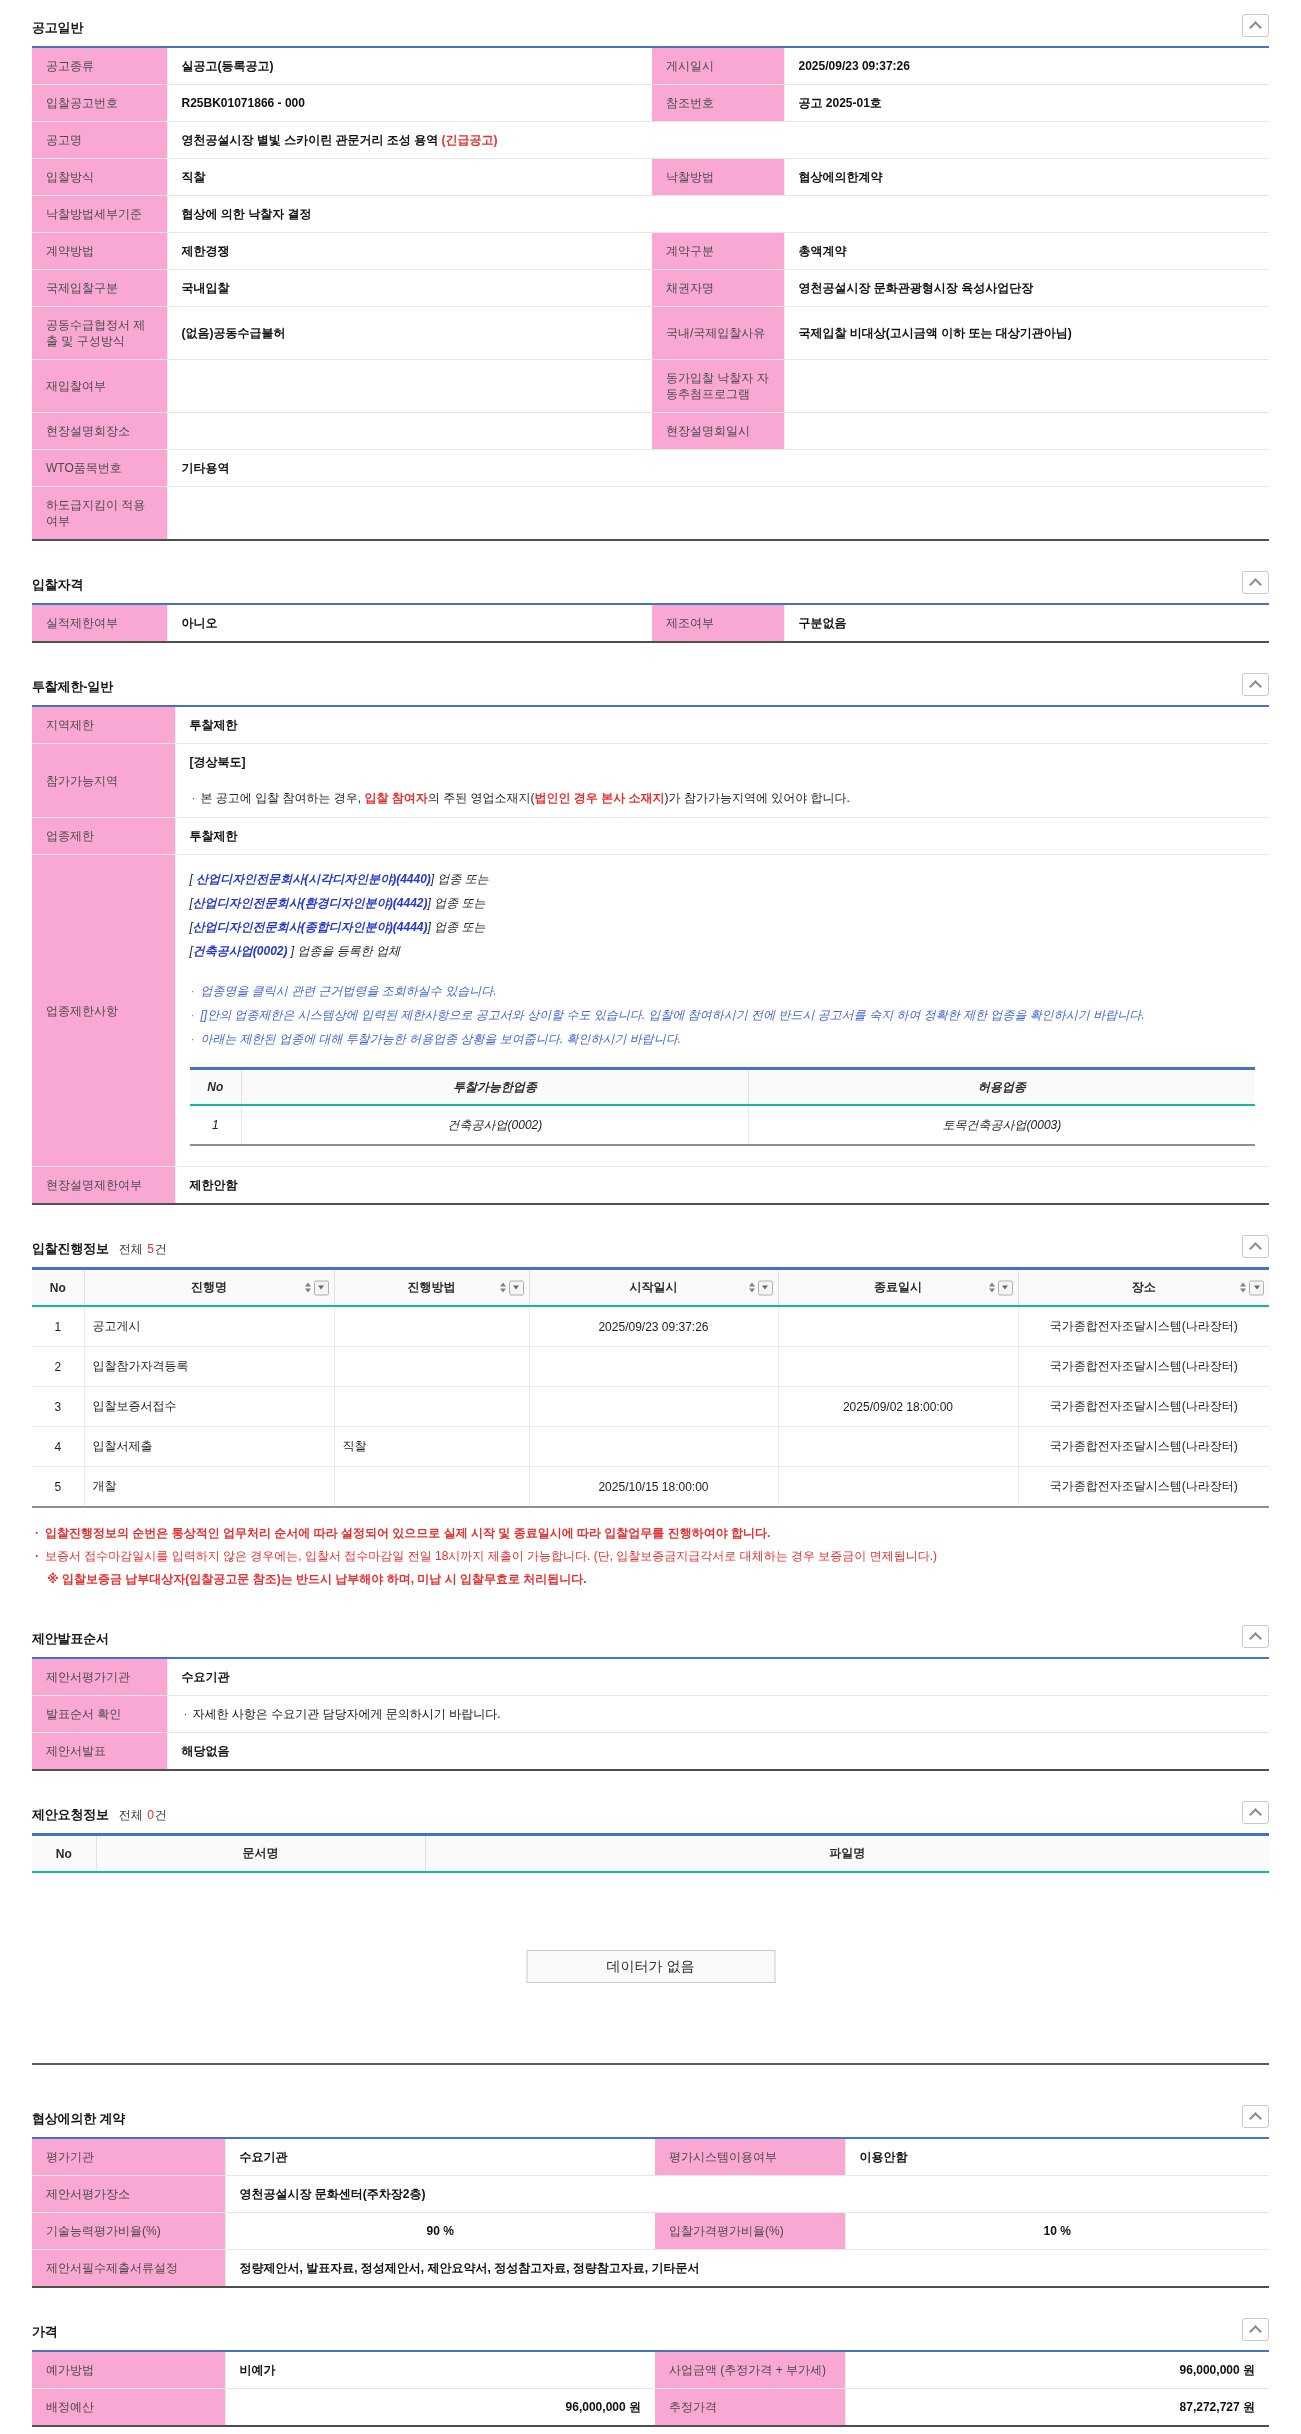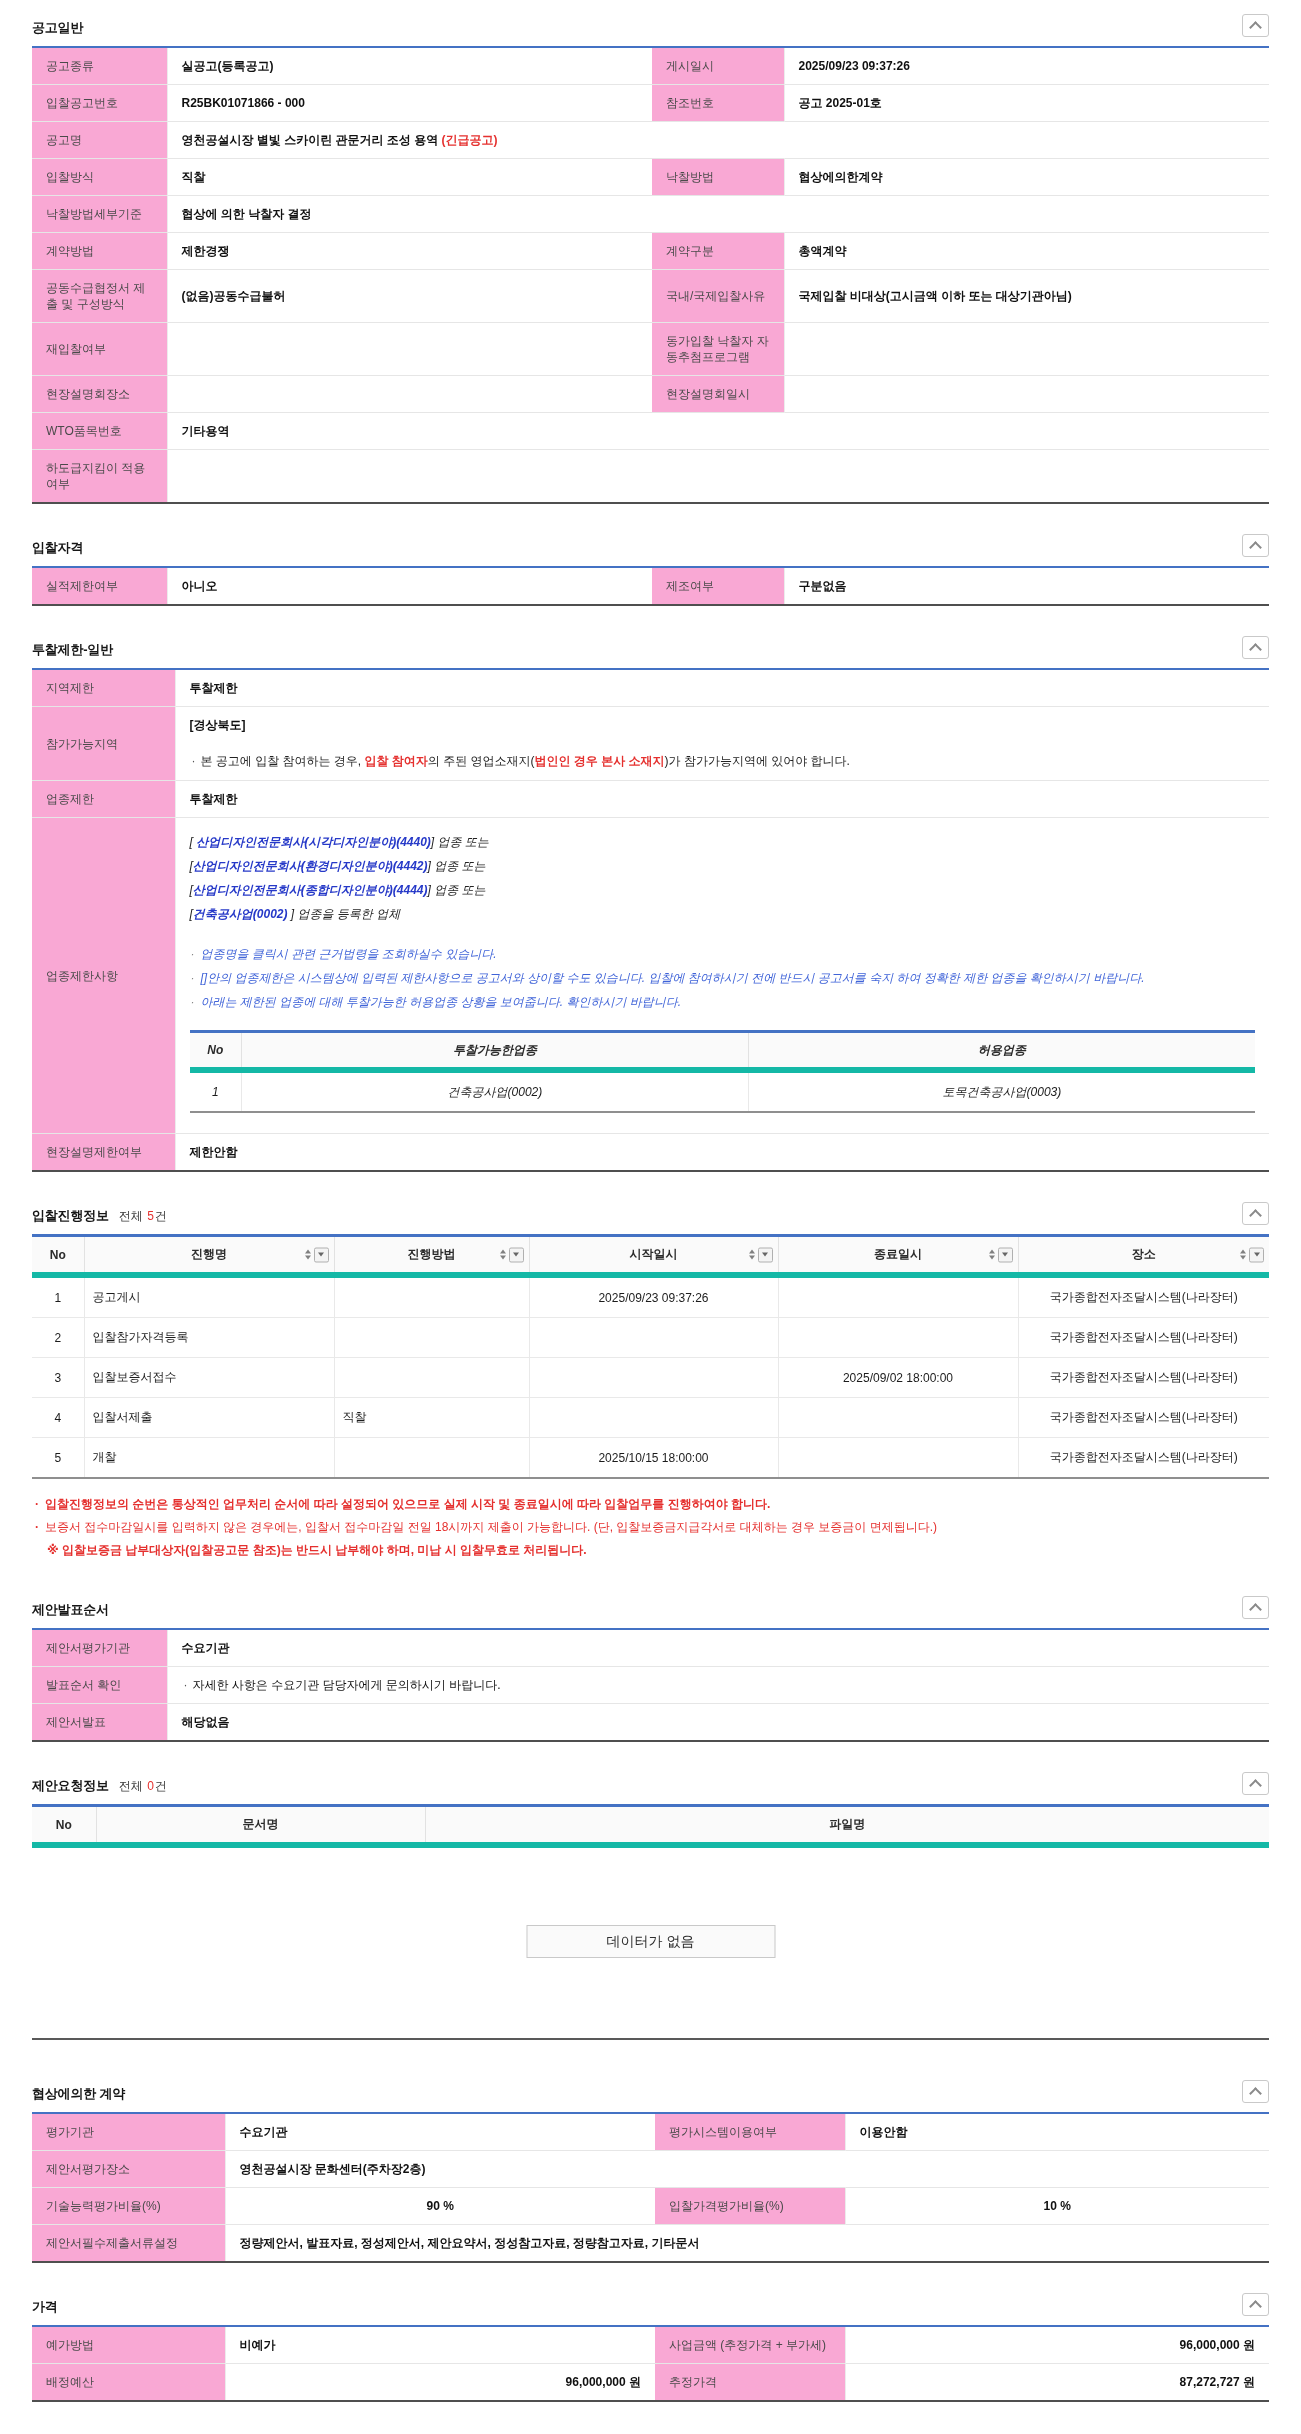--- a/index.html
+++ b/index.html
@@ -15,21 +15,21 @@
   table{border-collapse:collapse;width:100%;table-layout:fixed;font-size:12px;}
   .kv{border-top:2px solid #4472c4;border-bottom:2px solid #4f4f4f;}
   .kv td{border-top:1px solid #e6e6e6;padding:10px 14px;line-height:16px;vertical-align:middle;}
   .kv tr:first-child td{border-top:none;}
   td.lbl{background:#f9a8d4;color:#4a4a4a;border-right:1px solid #ececec;font-weight:400;}
   td.val{font-weight:700;color:#101010;}
   .red{color:#e5302e;}
   .center{text-align:center;}
   .right{text-align:right;}
   .dtable{border-top:3px solid #4472c4;border-bottom:2px solid #8f8f8f;}
-  .dtable th{position:relative;background:#fafafa;border-bottom:6px solid #14b8a6;border-left:1px solid #e2e2e2;padding:9px 6px;font-weight:700;color:#2b2b2b;}
+  .dtable th{position:relative;background:#fafafa;border-bottom:2px solid #14b8a6;border-left:1px solid #e2e2e2;padding:9px 6px;font-weight:700;color:#2b2b2b;}
   .dtable th:first-child{border-left:none;}
   .dtable td{border-left:1px solid #e9e9e9;border-top:1px solid #e9e9e9;padding:11px 8px;text-align:center;color:#1c1c1c;overflow:hidden;white-space:nowrap;text-overflow:ellipsis;}
   .dtable td:first-child{border-left:none;}
   .dtable tbody tr:first-child td{border-top:none;}
   .dtable td.left{text-align:left;}
   .sorters{position:absolute;right:5px;top:50%;transform:translateY(-50%);display:flex;align-items:center;gap:3px;}
   .arrs{display:flex;flex-direction:column;gap:2px;}
   .tri-up{width:0;height:0;border-left:3px solid transparent;border-right:3px solid transparent;border-bottom:4px solid #808080;}
   .tri-dn{width:0;height:0;border-left:3px solid transparent;border-right:3px solid transparent;border-top:4px solid #808080;}
   .fbox{width:13px;height:13px;border:1px solid #b0b0b0;background:#f4f4f4;border-radius:2px;display:flex;align-items:center;justify-content:center;}
@@ -103,20 +103,26 @@
       </tr>
       <tr>
         <td class="lbl">낙찰방법세부기준</td>
         <td class="val" colspan="3">협상에 의한 낙찰자 결정</td>
       </tr>
       <tr>
         <td class="lbl">계약방법</td>
         <td class="val">제한경쟁</td>
         <td class="lbl">계약구분</td>
         <td class="val">총액계약</td>
+      </tr>
+      <tr>
+        <td class="lbl">국제입찰구분</td>
+        <td class="val">국내입찰</td>
+        <td class="lbl">채권자명</td>
+        <td class="val">영천공설시장 문화관광형시장 육성사업단장</td>
       </tr>
       <tr>
         <td class="lbl">공동수급협정서 제출 및 구성방식</td>
         <td class="val">(없음)공동수급불허</td>
         <td class="lbl">국내/국제입찰사유</td>
         <td class="val">국제입찰 비대상(고시금액 이하 또는 대상기관아님)</td>
       </tr>
       <tr>
         <td class="lbl">재입찰여부</td>
         <td class="val"></td>

